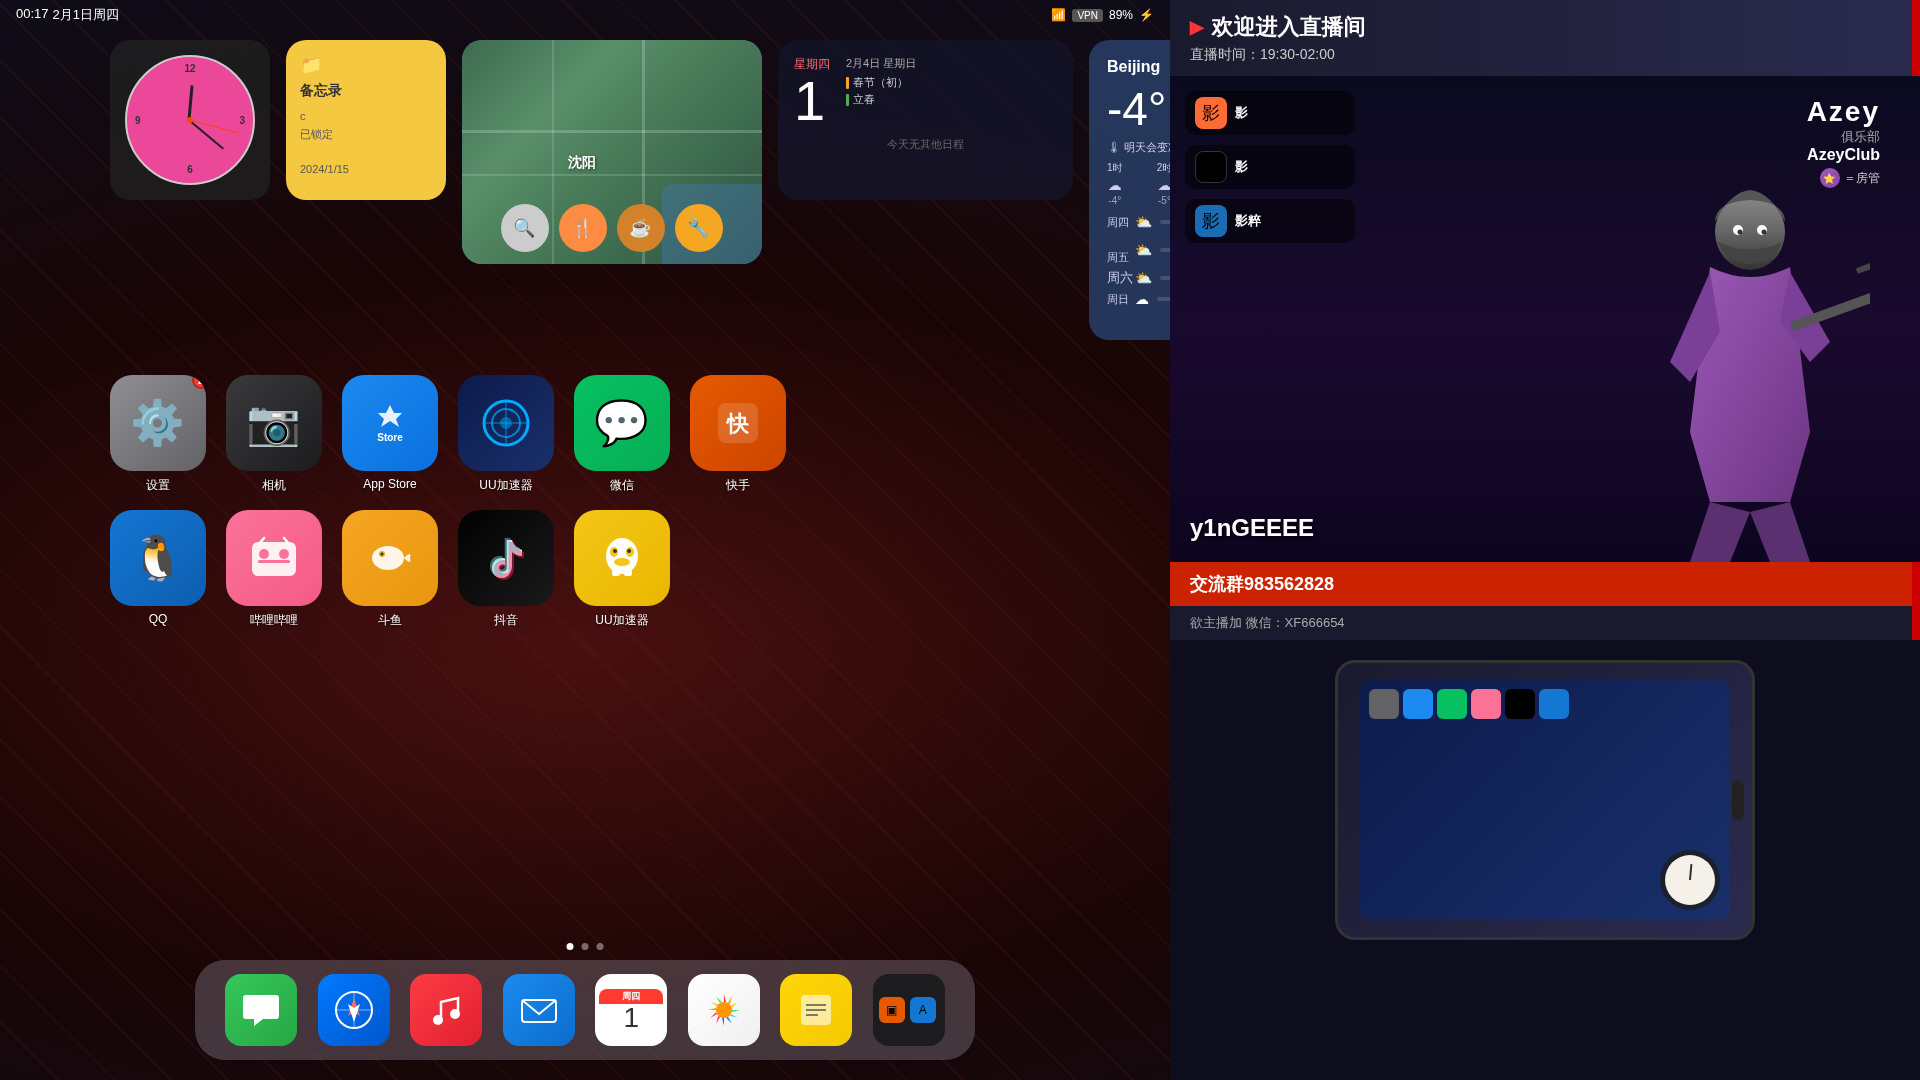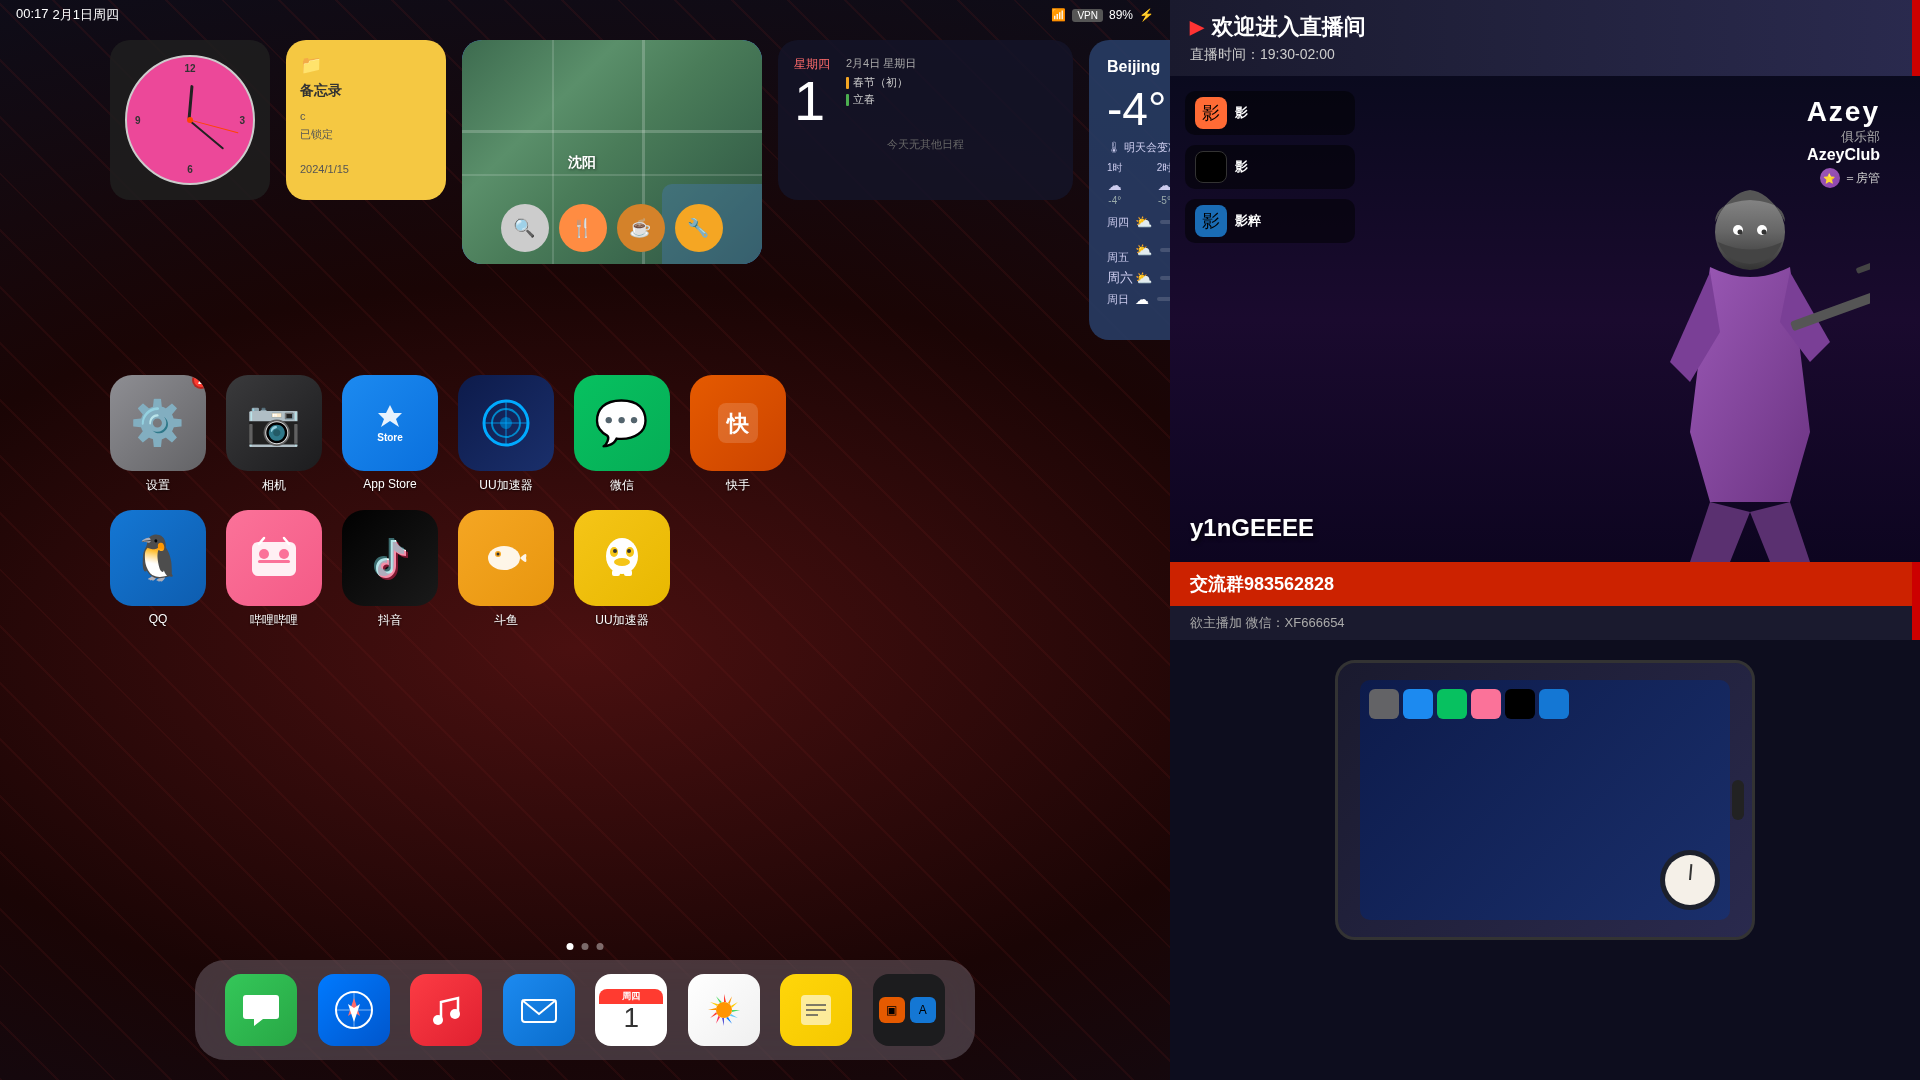--- a/index.html
+++ b/index.html
@@ -744,41 +744,41 @@
           <rect x="14" y="32" width="32" height="3" rx="1.5" fill="#fb7299"></rect>
           <line x1="20" y1="10" x2="15" y2="16" stroke="white" stroke-width="2.5" stroke-linecap="round"></line>
           <line x1="40" y1="10" x2="45" y2="16" stroke="white" stroke-width="2.5" stroke-linecap="round"></line>
         </svg>
       </div>
       <span class="app-label">哔哩哔哩</span>
     </div>
 
 
     <div class="app-icon">
+      <div class="app-icon-img app-douyu">
+        <svg width="60" height="60" viewBox="0 0 60 60">
+
+          <ellipse cx="28" cy="30" rx="16" ry="12" fill="white" opacity="0.9"></ellipse>
+          <path d="M44 30 Q52 22 50 30 Q52 38 44 30" fill="white" opacity="0.9"></path>
+          <circle cx="22" cy="26" r="3" fill="#f5a623"></circle>
+          <circle cx="22" cy="26" r="1.5" fill="#333"></circle>
+        </svg>
+      </div>
+      <span class="app-label">斗鱼</span>
+    </div>
+
+    <div class="app-icon">
       <div class="app-icon-img app-tiktok">
         <svg width="60" height="60" viewBox="0 0 60 60">
           <path d="M36 12 C36 12 38 20 46 22 L46 28 C40 28 36 24 36 24 L36 38 C36 44 32 50 26 50 C20 50 16 46 16 40 C16 34 20 30 26 30 C27 30 28 30.2 29 30.6 L29 37 C28.3 36.7 27.7 36.5 26.8 36.5 C24.6 36.5 23 38 23 40 C23 42 24.6 43.5 26.8 43.5 C29 43.5 30.7 42 30.7 40 L30.7 12 Z" fill="white"></path>
           <path d="M36 12 C36 12 38 20 46 22 L46 28 C40 28 36 24 36 24 L36 38 C36 44 32 50 26 50 C20 50 16 46 16 40 C16 34 20 30 26 30 C27 30 28 30.2 29 30.6 L29 37 C28.3 36.7 27.7 36.5 26.8 36.5 C24.6 36.5 23 38 23 40 C23 42 24.6 43.5 26.8 43.5 C29 43.5 30.7 42 30.7 40 L30.7 12 Z" fill="#ee1d52" opacity="0.5" transform="translate(2,2)"></path>
           <path d="M36 12 C36 12 38 20 46 22 L46 28 C40 28 36 24 36 24 L36 38 C36 44 32 50 26 50 C20 50 16 46 16 40 C16 34 20 30 26 30 C27 30 28 30.2 29 30.6 L29 37 C28.3 36.7 27.7 36.5 26.8 36.5 C24.6 36.5 23 38 23 40 C23 42 24.6 43.5 26.8 43.5 C29 43.5 30.7 42 30.7 40 L30.7 12 Z" fill="#69c9d0" opacity="0.5" transform="translate(-2,-2)"></path>
         </svg>
       </div>
       <span class="app-label">抖音</span>
-    </div>
-
-    <div class="app-icon">
-      <div class="app-icon-img app-douyu">
-        <svg width="60" height="60" viewBox="0 0 60 60">
-
-          <ellipse cx="28" cy="30" rx="16" ry="12" fill="white" opacity="0.9"></ellipse>
-          <path d="M44 30 Q52 22 50 30 Q52 38 44 30" fill="white" opacity="0.9"></path>
-          <circle cx="22" cy="26" r="3" fill="#f5a623"></circle>
-          <circle cx="22" cy="26" r="1.5" fill="#333"></circle>
-        </svg>
-      </div>
-      <span class="app-label">斗鱼</span>
     </div>
 
     <div class="app-icon">
       <div class="app-icon-img app-qqmail">
         <svg width="60" height="60" viewBox="0 0 60 60">
 
           <ellipse cx="30" cy="28" rx="16" ry="18" fill="white"></ellipse>
           <ellipse cx="22" cy="24" rx="4" ry="5" fill="#f5c518"></ellipse>
           <ellipse cx="38" cy="24" rx="4" ry="5" fill="#f5c518"></ellipse>
           <ellipse cx="30" cy="34" rx="8" ry="4" fill="#f5c518"></ellipse>

